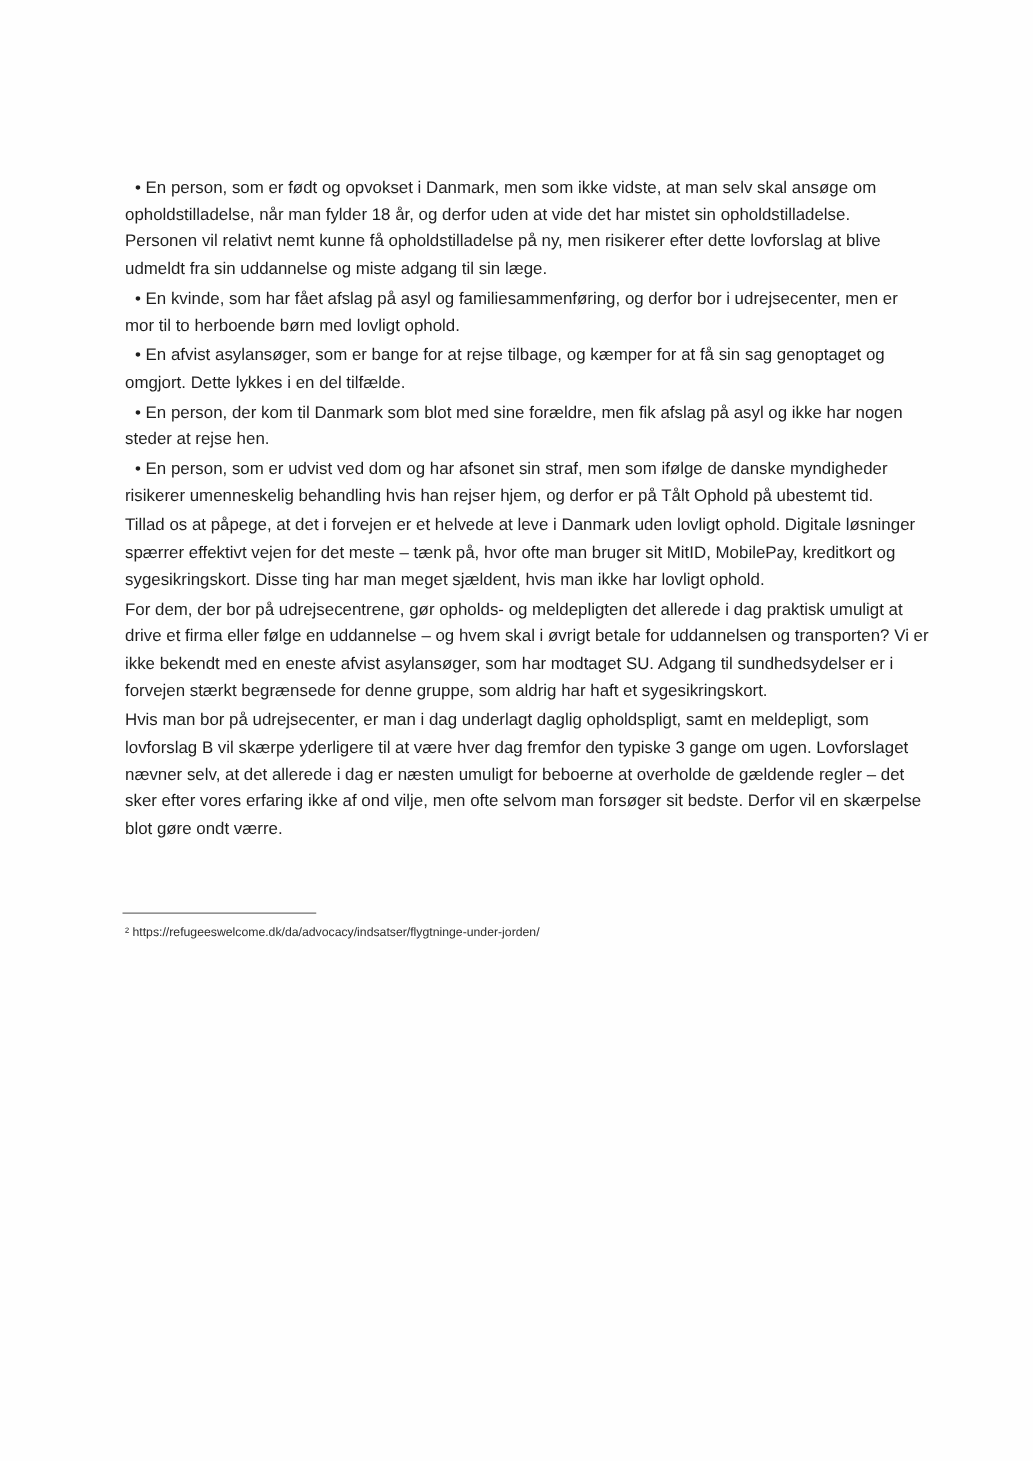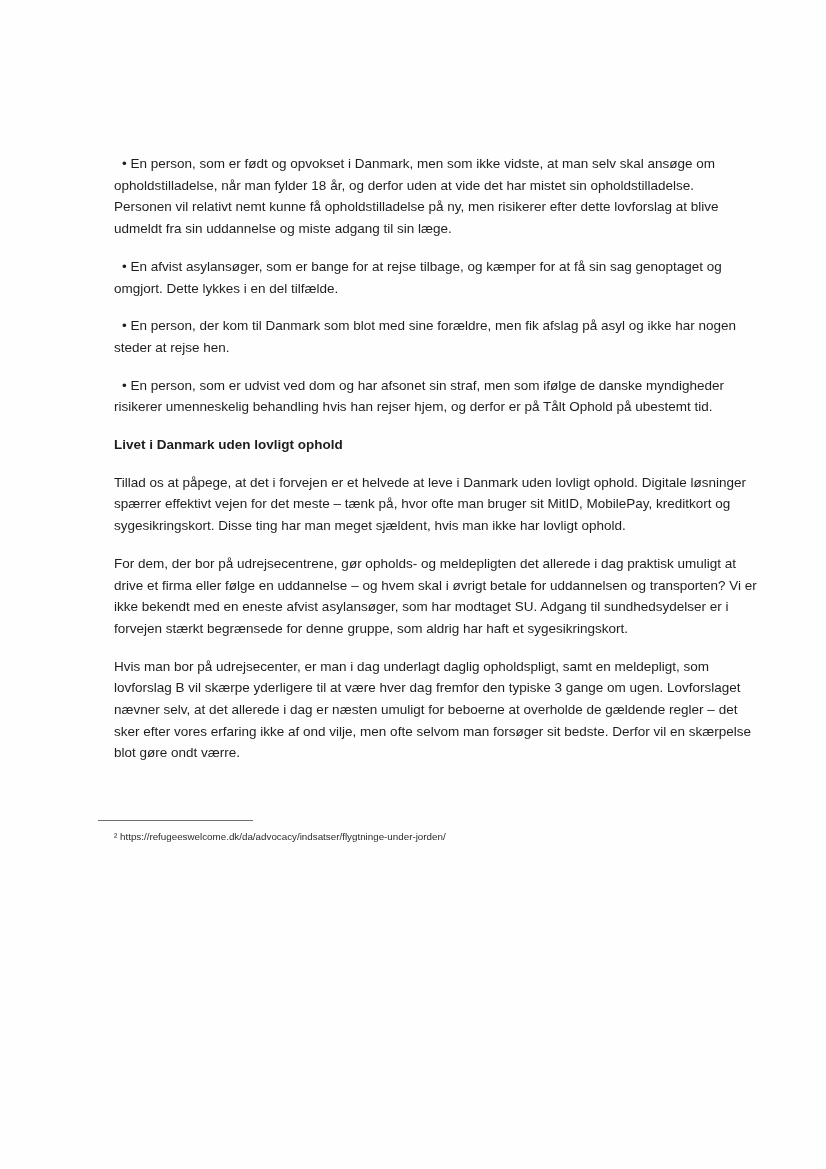--- a/index.html
+++ b/index.html
@@ -11,21 +11,21 @@
     overflow: hidden;
     font-family: "Liberation Sans", "DejaVu Sans", sans-serif;
     color: #1e1e1e;
   }
   .content {
     box-sizing: border-box;
     padding: 137px 0 0 98px;
     width: 798px;
   }
   .content p, .content h2 {
-    margin: 16px;
+    margin: 2px;
     font-size: 13.5px;
     line-height: 21.7px;
     white-space: pre-line; 
   }
   .content h2 { font-weight: bold; }
   .bullet { text-indent: 8px; } 
   .mt15 { margin-top: 15px; }
   .mt18 { margin-top: 18px; }
   .mt19 { margin-top: 19px; }
   .mt20 { margin-top: 20px; }
@@ -46,28 +46,29 @@
 </head>
 <body>
 
 <div class="page">
   <div class="content">
 
     <p class="bullet">• En person, som er født og opvokset i Danmark, men som ikke vidste, at man selv skal ansøge om
 opholdstilladelse, når man fylder 18 år, og derfor uden at vide det har mistet sin opholdstilladelse.
 Personen vil relativt nemt kunne få opholdstilladelse på ny, men risikerer efter dette lovforslag at blive
 udmeldt fra sin uddannelse og miste adgang til sin læge.</p>
+    <p class="bullet mt20">• En kvinde, som har fået afslag på asyl og familiesammenføring, og derfor bor i udrejsecenter, men er
+mor til to herboende børn med lovligt ophold.</p>
     <p class="bullet mt19">• En afvist asylansøger, som er bange for at rejse tilbage, og kæmper for at få sin sag genoptaget og
 omgjort. Dette lykkes i en del tilfælde.</p>
     <p class="bullet mt20">• En person, der kom til Danmark som blot med sine forældre, men fik afslag på asyl og ikke har nogen
 steder at rejse hen.</p>
     <p class="bullet mt19">• En person, som er udvist ved dom og har afsonet sin straf, men som ifølge de danske myndigheder
 risikerer umenneskelig behandling hvis han rejser hjem, og derfor er på Tålt Ophold på ubestemt tid.</p>
 
-    <h2 class="mt19">Livet i Danmark uden lovligt ophold</h2>
     <p>Tillad os at påpege, at det i forvejen er et helvede at leve i Danmark uden lovligt ophold. Digitale løsninger
 spærrer effektivt vejen for det meste – tænk på, hvor ofte man bruger sit MitID, MobilePay, kreditkort og
 sygesikringskort. Disse ting har man meget sjældent, hvis man ikke har lovligt ophold.</p>
     <p class="mt18">For dem, der bor på udrejsecentrene, gør opholds- og meldepligten det allerede i dag praktisk umuligt at
 drive et firma eller følge en uddannelse – og hvem skal i øvrigt betale for uddannelsen og transporten? Vi er
 ikke bekendt med en eneste afvist asylansøger, som har modtaget SU. Adgang til sundhedsydelser er i
 forvejen stærkt begrænsede for denne gruppe, som aldrig har haft et sygesikringskort.</p>
 
     <p>Hvis man bor på udrejsecenter, er man i dag underlagt daglig opholdspligt, samt en meldepligt, som
 lovforslag B vil skærpe yderligere til at være hver dag fremfor den typiske 3 gange om ugen. Lovforslaget

